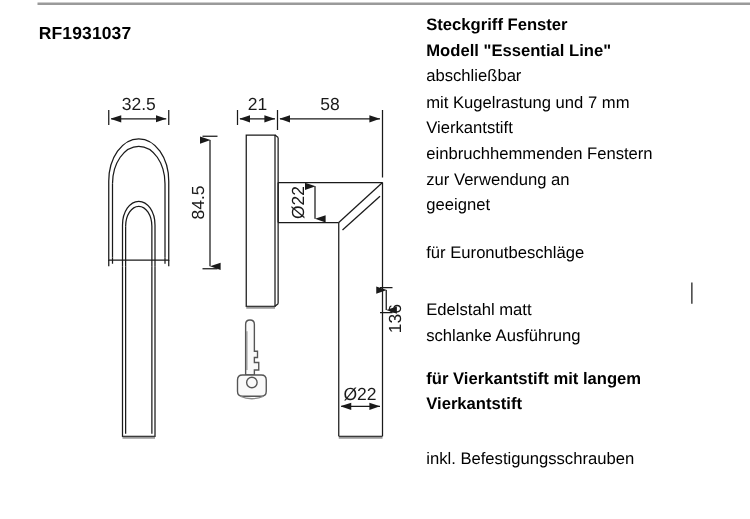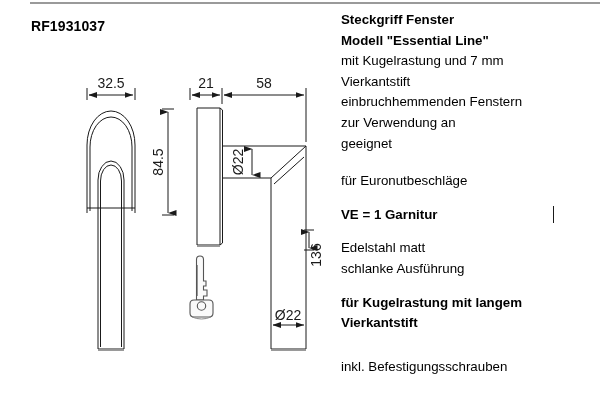--- a/index.html
+++ b/index.html
@@ -175,45 +175,45 @@
         <text x="0" y="0" text-anchor="middle" transform="translate(227,162) rotate(-90)">Ø22</text>
         <text x="0" y="0" text-anchor="middle" transform="translate(305,255) rotate(-90)">136</text>
         <text x="272" y="320" text-anchor="middle">Ø22</text>
       </g>
     </svg>
   </div>
 
   <div class="desc">
     <p class="blk b">Steckgriff Fenster</p>
     <p class="blk b">Modell "Essential Line"</p>
+    <p class="blk">abschließbar</p>
     <p class="blk">mit Kugelrastung und 7 mm</p>
     <p class="blk">Vierkantstift</p>
     <p class="blk">einbruchhemmenden Fenstern</p>
     <p class="blk">zur Verwendung an</p>
     <p class="blk">geeignet</p>
 
     <div class="gap"></div>
 
     <p class="blk">für Euronutbeschläge</p>
 
     <div class="gap-sm"></div>
 
     <p class="blk b row-cursor">
-      <span>VE = 1 Garnitur</span>
       <span class="caret"></span>
     </p>
 
     <div class="gap-sm"></div>
 
     <p class="blk">Edelstahl matt</p>
     <p class="blk">schlanke Ausführung</p>
 
     <div class="gap-sm"></div>
 
-    <p class="blk b">für Kugelrastung mit langem</p>
+    <p class="blk b">für Vierkantstift mit langem</p>
     <p class="blk b">Vierkantstift</p>
 
     <div class="gap-lg"></div>
 
     <p class="blk">inkl. Befestigungsschrauben</p>
   </div>
 
 </div>
 
 </body></html>

